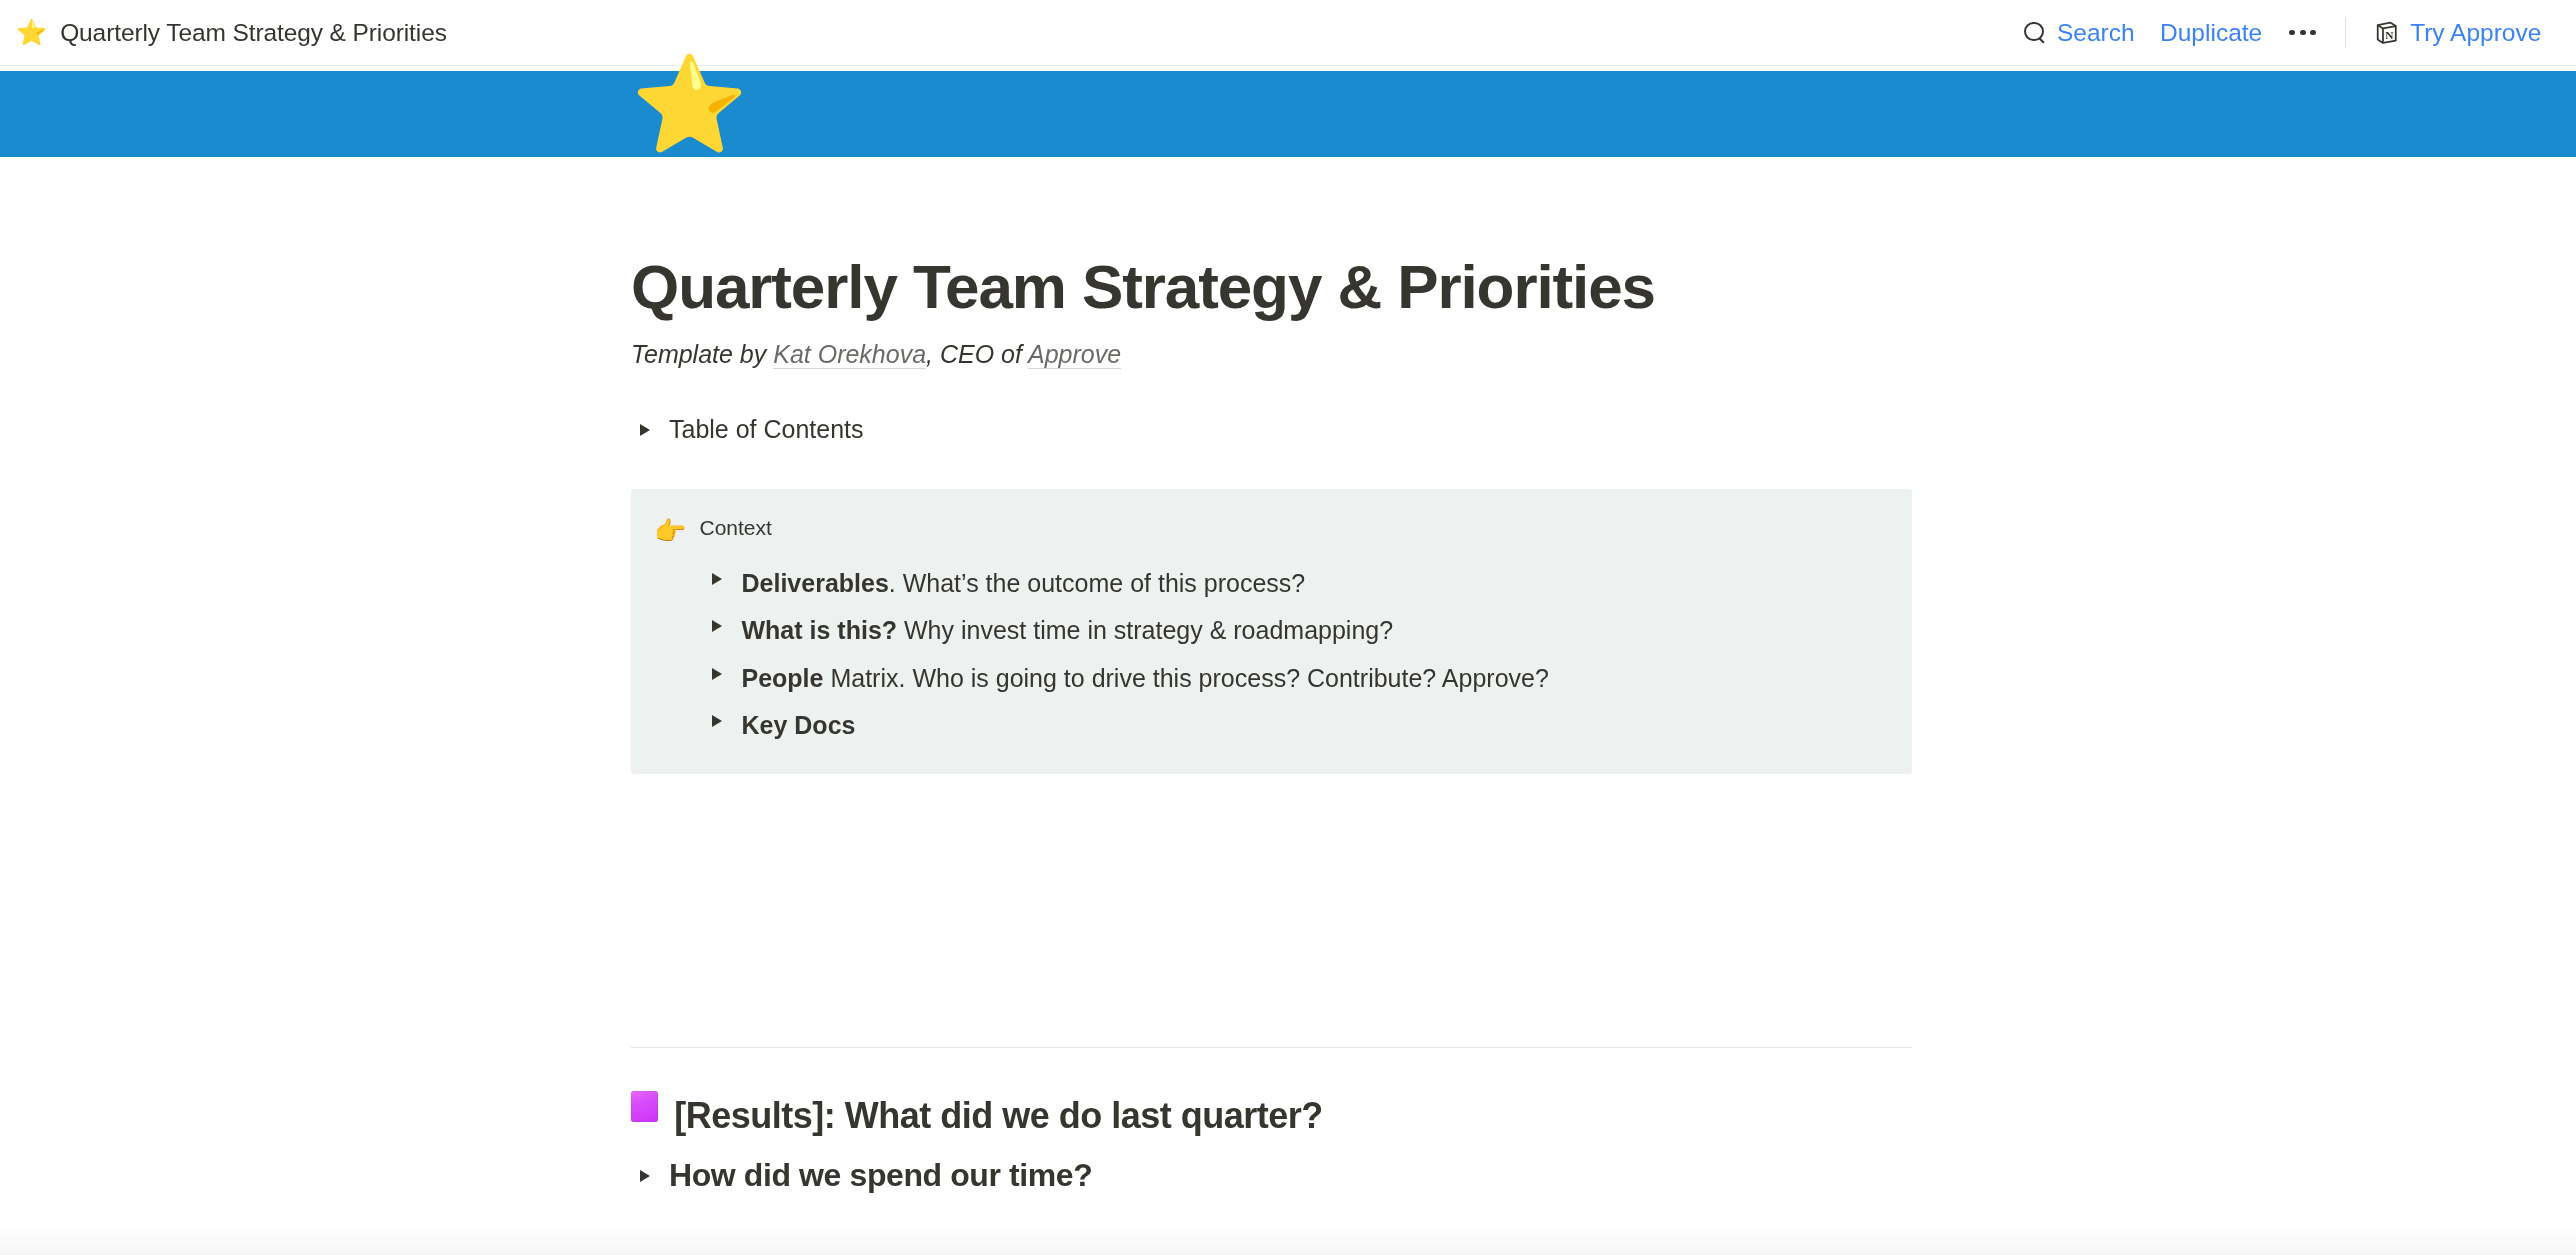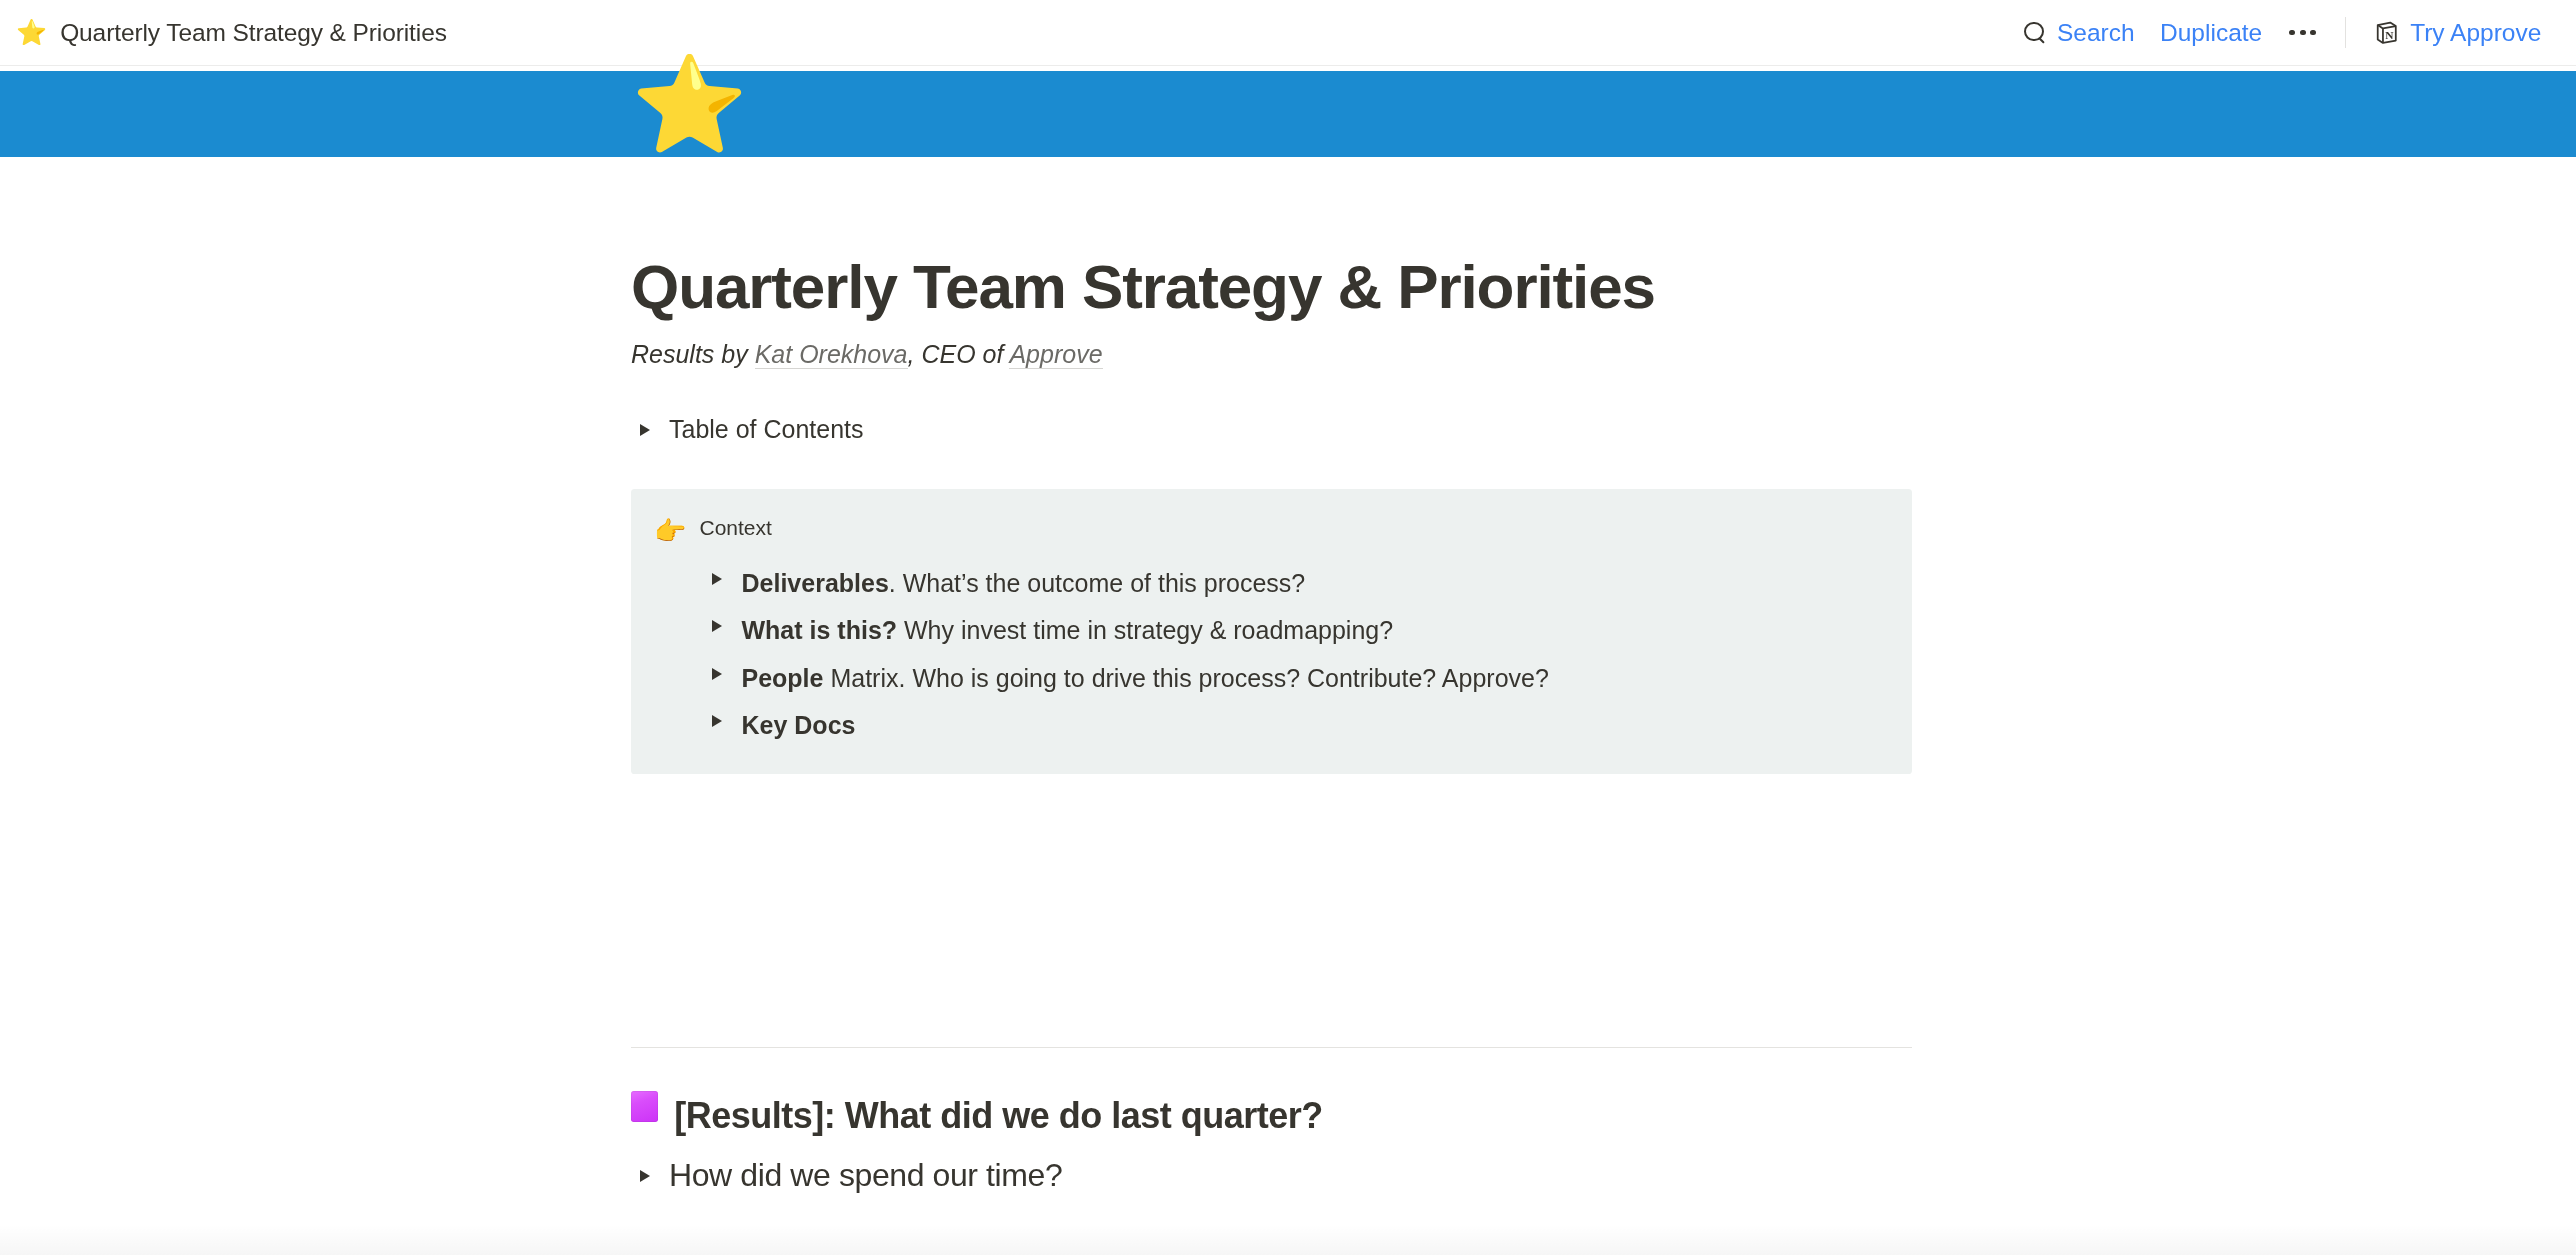--- a/index.html
+++ b/index.html
@@ -319,21 +319,21 @@
     align-items: center;
   }
   .h-toggle .tri { width: 27px; padding-top: 0; }
   .h-toggle .tri::before {
     border-left: 10px solid #37352f;
     border-top: 6.8px solid transparent;
     border-bottom: 6.8px solid transparent;
   }
   .h-toggle-text {
     font-size: 32px;
-    font-weight: 400;
+    font-weight: 700;
     color: #37352f;
     letter-spacing: -0.4px;
     padding-left: 11px;
     white-space: nowrap;
   }
 
   
   .bottom-fade {
     position: absolute;
     bottom: 0; left: 0;
@@ -385,21 +385,21 @@
 <div class="cover"></div>
 
 <div class="page">
   <div class="content-col">
 
     <span class="page-icon">⭐</span>
 
     <h1 class="page-title">Quarterly Team Strategy &amp; Priorities</h1>
 
     <div class="byline">
-      <span>Results by </span><a class="lnk">Kat Orekhova</a><span>, CEO of </span><a class="lnk">Approve</a>
+      <span>Template by </span><a class="lnk">Kat Orekhova</a><span>, CEO of </span><a class="lnk">Approve</a>
     </div>
 
     <div class="toc-block">
       <div class="toggle-row">
         <span class="tri"></span>
         <span class="toc-label">Table of Contents</span>
       </div>
     </div>
 
     <div class="callout">

